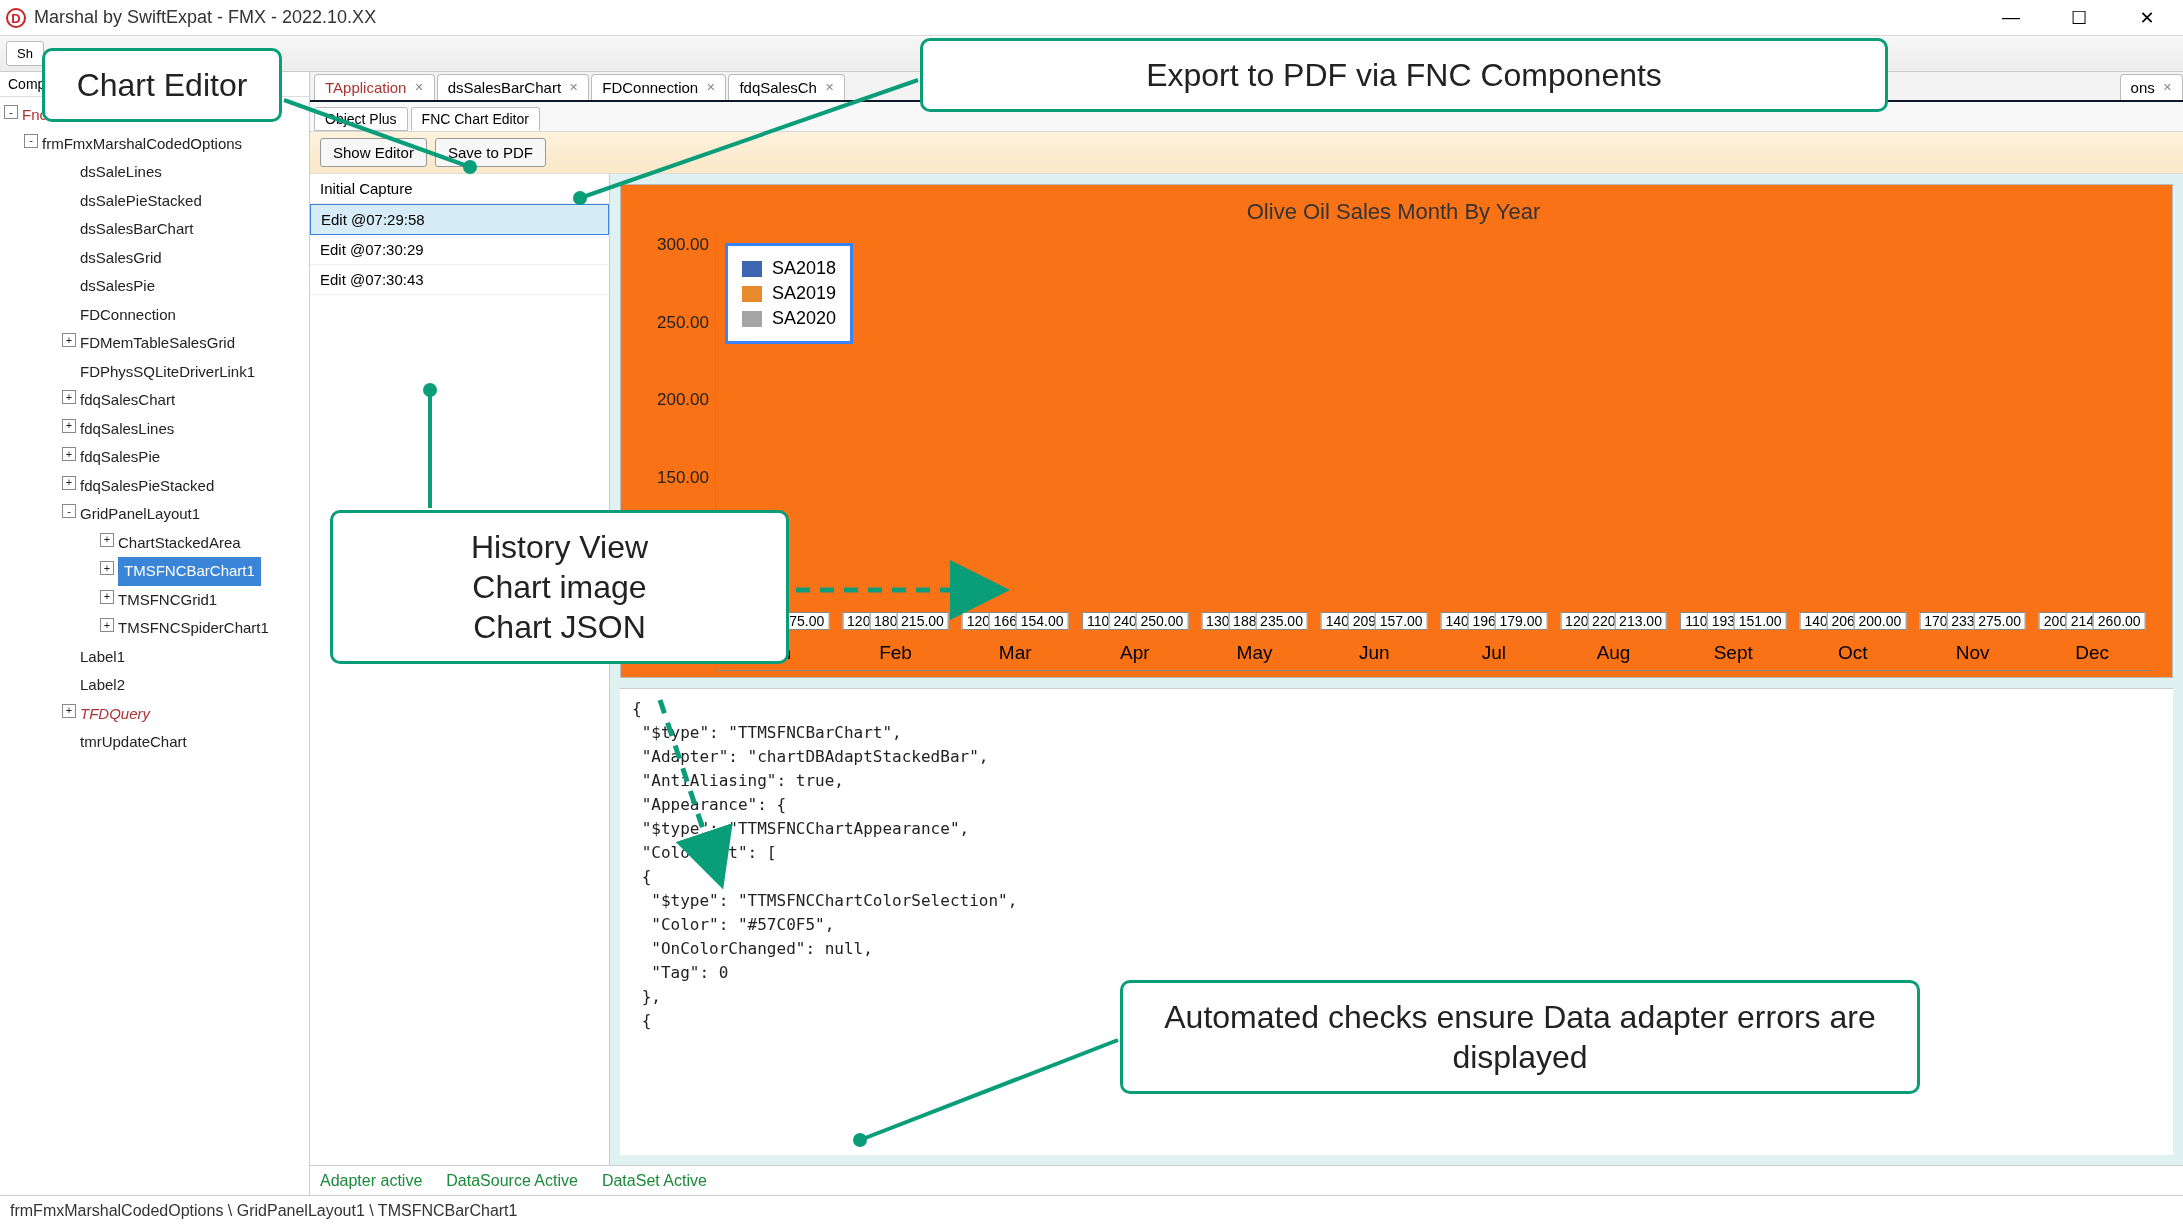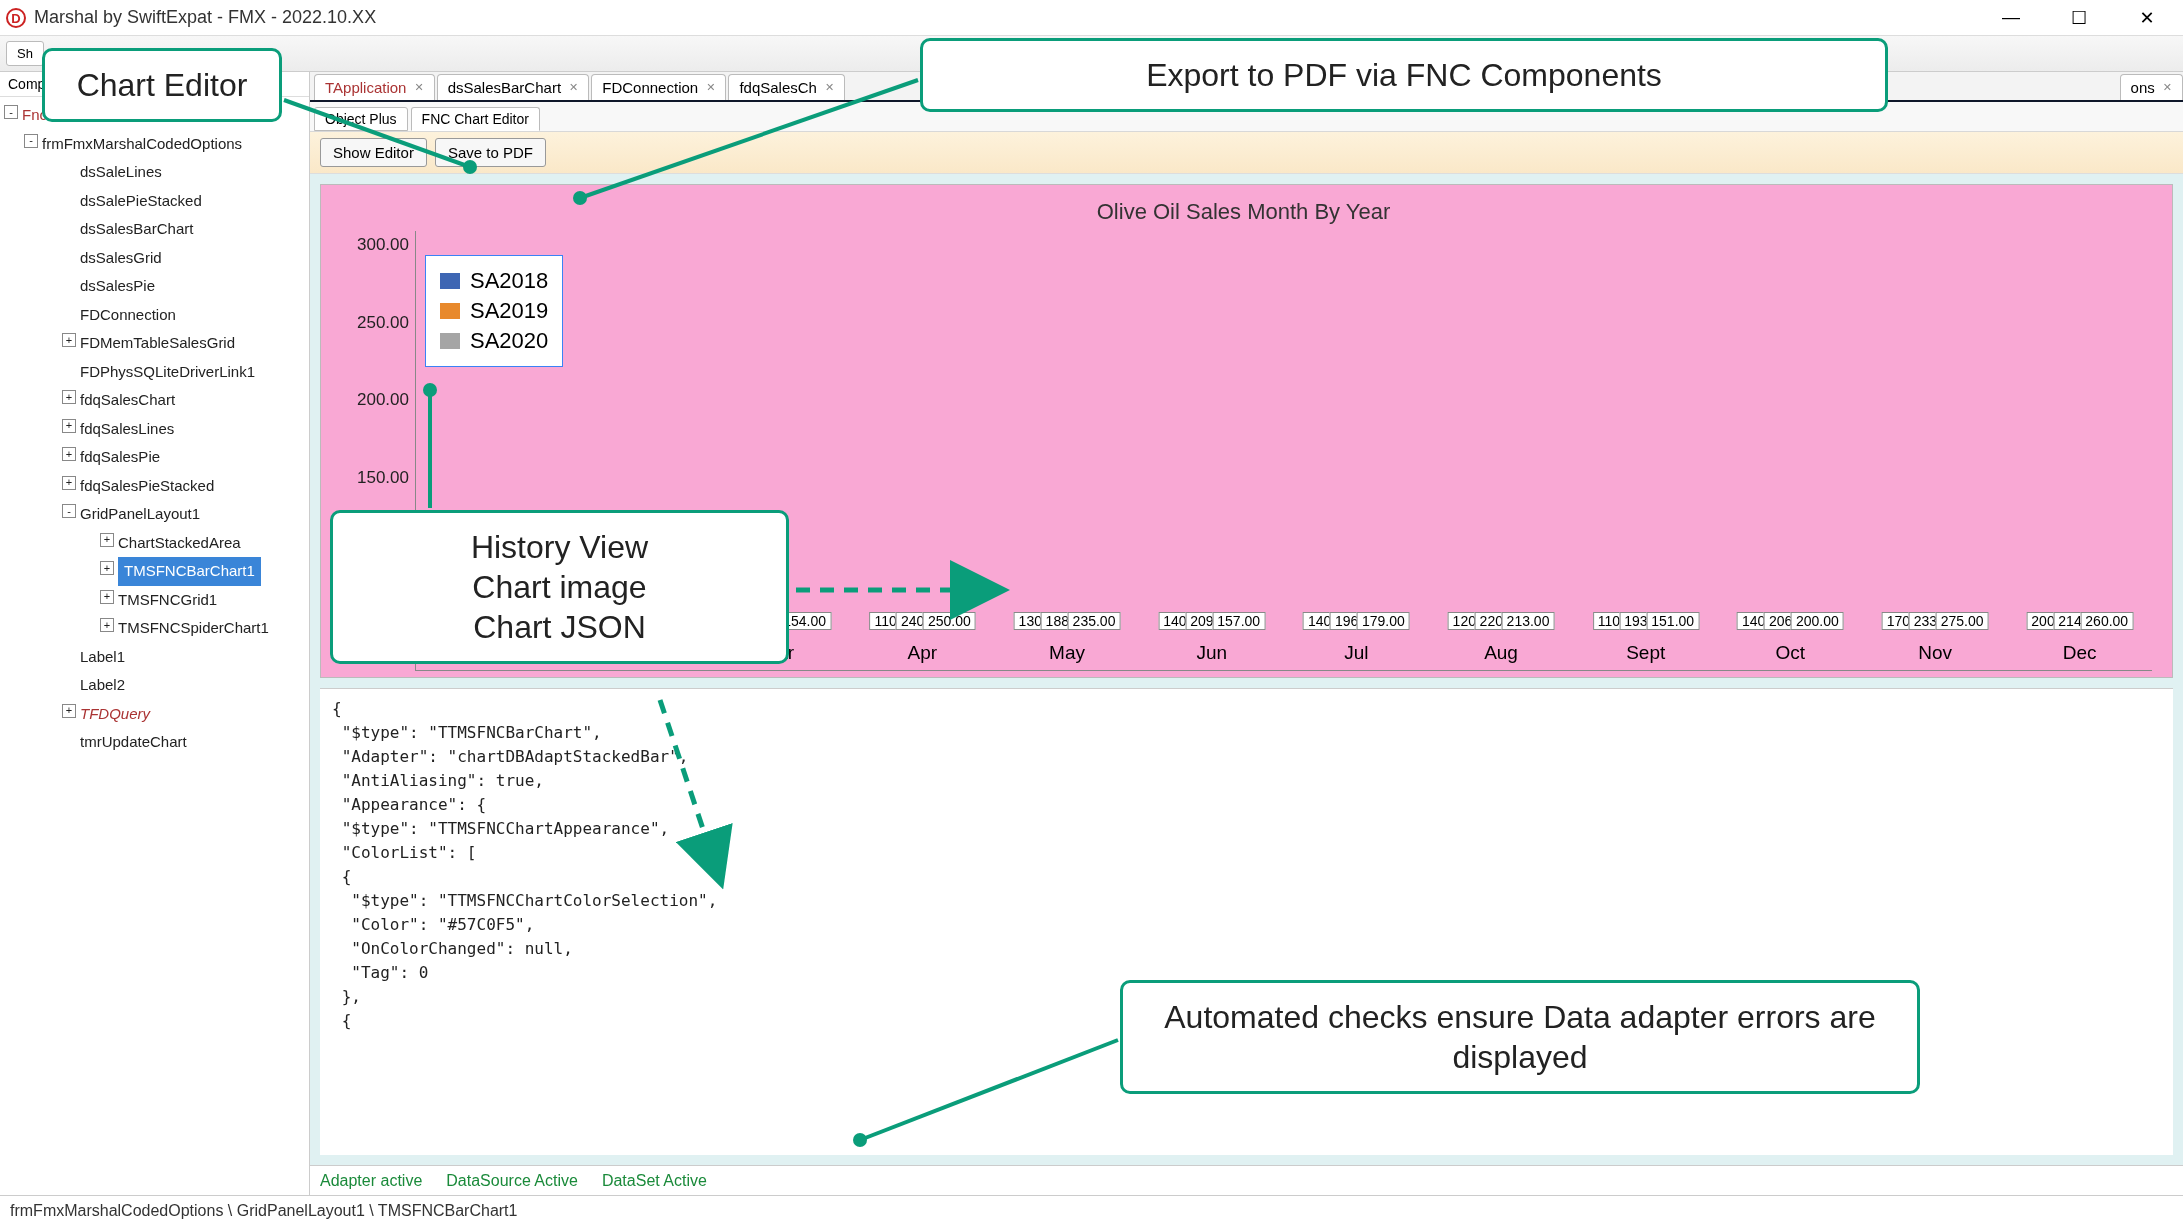--- a/index.html
+++ b/index.html
@@ -37,33 +37,33 @@
 
 .action-bar { background: linear-gradient(#fdf2dc,#fae8c8); border-bottom:1px solid #ddd; padding:6px 10px; display:flex; gap:8px; align-items:center; }
 .action-btn { background:#f7f7f7; border:1px solid #999; padding:5px 12px; border-radius:3px; font-size:15px; cursor:pointer; position:relative; }
 
 .body-split { display:flex; flex:1; overflow:hidden; }
 .history-col { width: 300px; border-right:1px solid #ccc; }
 .history-col .hitem { padding:6px 10px; font-size:15px; border-bottom:1px solid #eee; cursor:pointer; position:relative; }
 .history-col .hitem.sel-h { background:#d6ecf6; border:1px solid #3a85d8; }
 
 .canvas-col { flex:1; background:#e0f1f2; display:flex; flex-direction:column; padding:10px; position:relative; }
-.chart-box { background:#f9a8d4; border:1px solid #bbb; padding:14px 20px 6px 14px; position:relative; }
+.chart-box { background:#f97316; border:1px solid #bbb; padding:14px 20px 6px 14px; position:relative; }
 .chart-title { text-align:center; font-size:22px; color:#333; margin-bottom:6px; }
 .plot { position:relative; height:440px; display:flex; }
 .yaxis { width:80px; display:flex; flex-direction:column; justify-content:space-between; align-items:flex-end; font-size:17px; color:#222; padding:4px 6px 28px 0; }
 .plot-area { flex:1; position:relative; border-left:1px solid #888; border-bottom:1px solid #888; }
 .groups { display:flex; height:calc(100% - 34px); align-items:flex-end; }
 .group { flex:1; display:flex; justify-content:center; align-items:flex-end; gap:3px; position:relative; }
 .bar { width:24px; position:relative; }
 .bar .lbl { position:absolute; top:-24px; left:50%; transform:translateX(-50%); background:#fff; border:1px solid #888; padding:0 4px; font-size:14px; white-space:nowrap; }
 .bar.s0{background:#3e66b3;} .bar.s1{background:#e8892c;} .bar.s2{background:#a5a5a5;}
 .xlabels { display:flex; height:34px; align-items:center; }
 .xlabels span { flex:1; text-align:center; font-size:19px; }
-.legend-box { position:absolute; left:104px; top:70px; background:#fff; border:1px solid #3b82f6; padding:8px 14px; font-size:22px; }
+.legend-box { position:absolute; left:104px; top:58px; background:#fff; border:3px solid #3b82f6; padding:8px 14px; font-size:18px; }
 .legend-row { display:flex; align-items:center; gap:10px; margin:4px 0; }
 .lic { width:20px; height:16px; display:inline-block; }
 .lic.l0{background:#3e66b3;} .lic.l1{background:#e8892c;} .lic.l2{background:#a5a5a5;}
 
 .json-pane { font-family: "Consolas", monospace; font-size:16px; color:#222; padding:8px 12px; flex:1; white-space:pre; background:#fff; border-top:1px solid #ccc; margin-top:10px; overflow:hidden; line-height:1.5; }
 
 .status-row { height:30px; border-top:1px solid #ccc; display:flex; align-items:center; padding:0 10px; gap:24px; font-size:16px; color:#1a8a3a; }
 
 .breadcrumb { height:30px; border-top:1px solid #ccc; padding:4px 10px; font-size:16px; color:#333; display:flex; align-items:center; }
 
@@ -154,20 +154,26 @@
         <span class="subtab">Object Plus</span>
         <span class="subtab active">FNC Chart Editor</span>
       </div>
 
     <div class="action-bar">
       <button class="action-btn">Show Editor</button>
       <button class="action-btn" id="save-pdf-btn">Save to PDF</button>
     </div>
 
     <div class="body-split">
+      <div class="history-col" id="history">
+          <div class="hitem">Initial Capture</div>
+          <div class="hitem sel-h">Edit @07:29:58</div>
+          <div class="hitem">Edit @07:30:29</div>
+          <div class="hitem">Edit @07:30:43</div>
+        </div>
       <div class="canvas-col">
         <div class="chart-box">
           <div class="chart-title">Olive Oil Sales Month By Year</div>
           <div class="plot">
             <div class="yaxis" id="yaxis">
                 <span>300.00</span>
                 <span>250.00</span>
                 <span>200.00</span>
                 <span>150.00</span>
                 <span>100.00</span>

